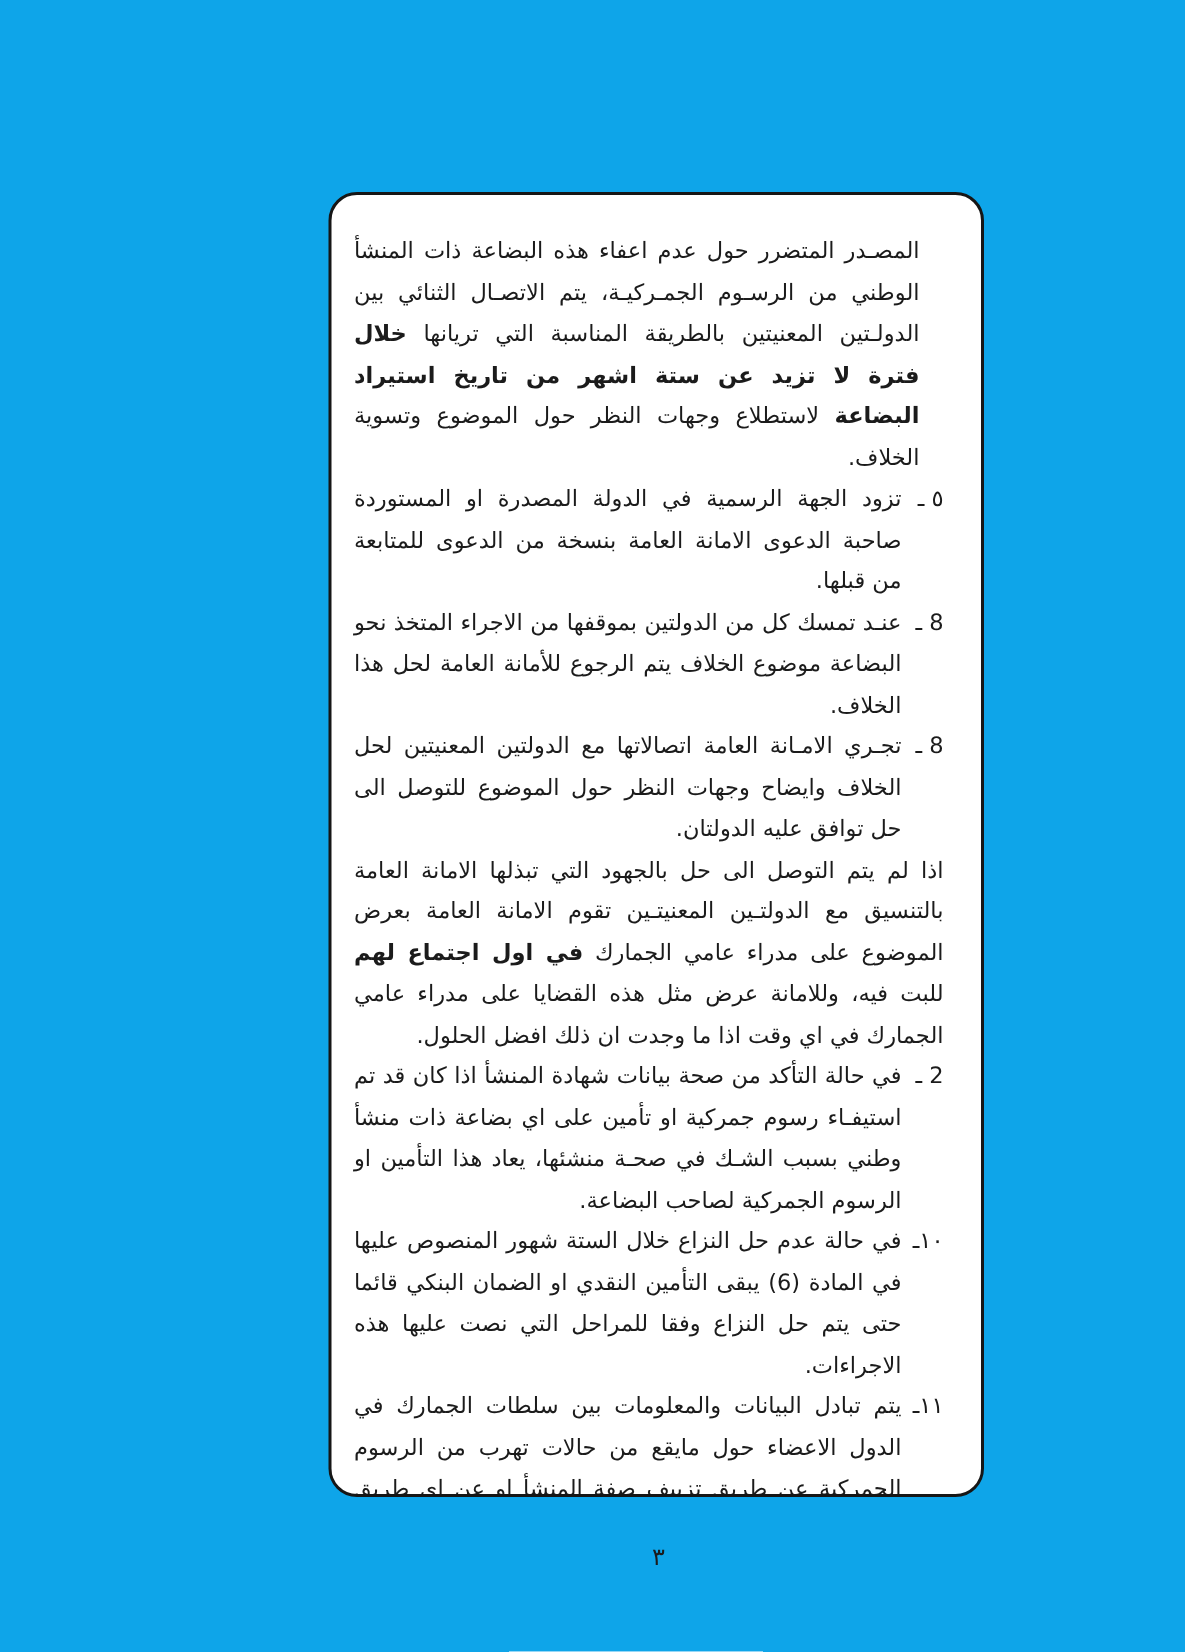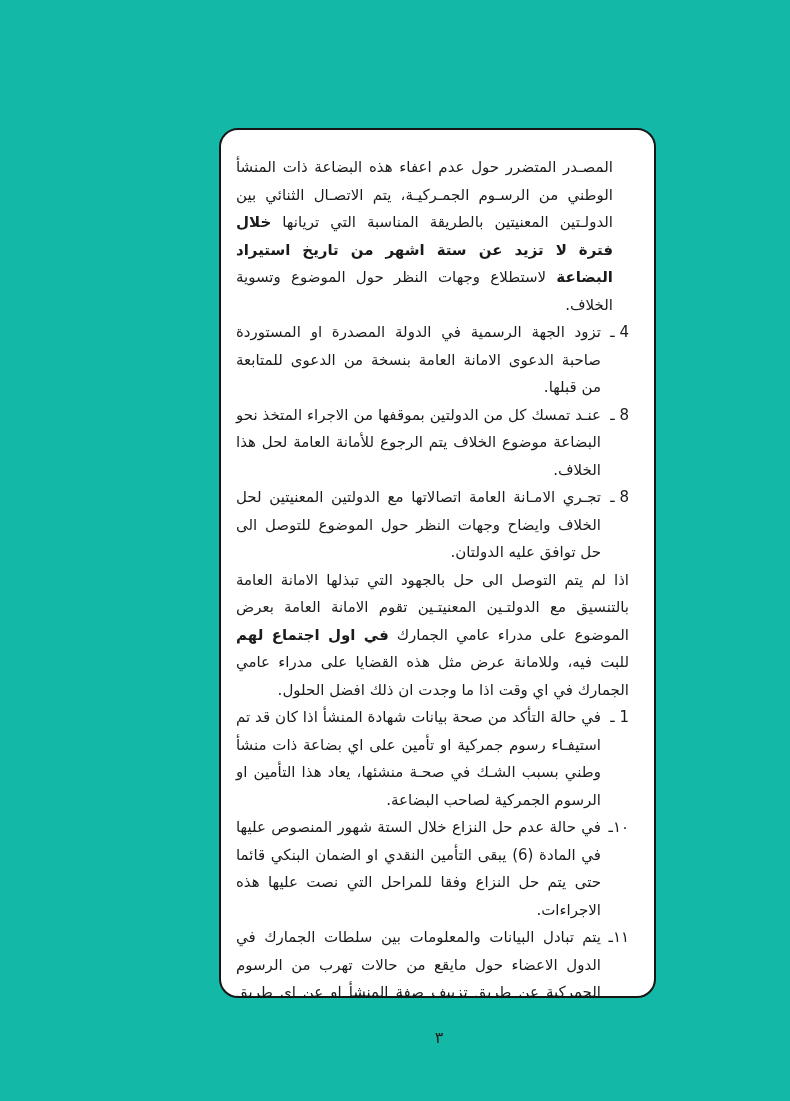--- a/index.html
+++ b/index.html
@@ -4,21 +4,21 @@
 <style>
   html, body {
     margin: 0;
     padding: 0;
     background: #ffffff;
   }
   .page {
     position: relative;
     width: 790px;
     height: 1101px;
-    background: #14b8a6;
+    background: #0ea5e9;
     font-family: "DejaVu Sans", sans-serif;
     color: #1b1b1b;
     overflow: hidden;
   }
   .frame {
     position: absolute;
     left: 219px;
     top: 128px;
     width: 437px;
     height: 870px;
@@ -65,36 +65,36 @@
   }
 </style>
 </head>
 <body>
 
 <div class="page">
   <div class="frame">
     <div class="content" id="doc-content">
         <p class="para"><span>المصـدر المتضرر حول عدم اعفاء هذه البضاعة ذات المنشأ الوطني من الرسـوم الجمـركيـة، يتم الاتصـال الثنائي بين الدولـتين المعنيتين بالطريقة المناسبة التي تريانها </span><span class="b">خلال فترة لا تزيد عن ستة اشهر من تاريخ استيراد البضاعة</span><span> لاستطلاع وجهات النظر حول الموضوع وتسوية الخلاف.</span></p>
         <div class="item">
-          <span class="num">4 ـ</span>
+          <span class="num">٥ ـ</span>
           <div class="body"><span>تزود الجهة الرسمية في الدولة المصدرة او المستوردة صاحبة الدعوى الامانة العامة بنسخة من الدعوى للمتابعة من قبلها.</span></div>
         </div>
         <div class="item">
           <span class="num">8 ـ</span>
           <div class="body"><span>عنـد تمسك كل من الدولتين بموقفها من الاجراء المتخذ نحو البضاعة موضوع الخلاف يتم الرجوع للأمانة العامة لحل هذا الخلاف.</span></div>
         </div>
         <div class="item">
           <span class="num">8 ـ</span>
           <div class="body"><span>تجـري الامـانة العامة اتصالاتها مع الدولتين المعنيتين لحل الخلاف وايضاح وجهات النظر حول الموضوع للتوصل الى حل توافق عليه الدولتان.</span></div>
         </div>
         <div class="item">
           <div class="body"><span>اذا لم يتم التوصل الى حل بالجهود التي تبذلها الامانة العامة بالتنسيق مع الدولتـين المعنيتـين تقوم الامانة العامة بعرض الموضوع على مدراء عامي الجمارك </span><span class="b">في اول اجتماع لهم</span><span> للبت فيه، وللامانة عرض مثل هذه القضايا على مدراء عامي الجمارك في اي وقت اذا ما وجدت ان ذلك افضل الحلول.</span></div>
         </div>
         <div class="item">
-          <span class="num">1 ـ</span>
+          <span class="num">2 ـ</span>
           <div class="body"><span>في حالة التأكد من صحة بيانات شهادة المنشأ اذا كان قد تم استيفـاء رسوم جمركية او تأمين على اي بضاعة ذات منشأ وطني بسبب الشـك في صحـة منشئها، يعاد هذا التأمين او الرسوم الجمركية لصاحب البضاعة.</span></div>
         </div>
         <div class="item">
           <span class="num">١٠ـ</span>
           <div class="body"><span>في حالة عدم حل النزاع خلال الستة شهور المنصوص عليها في المادة (6) يبقى التأمين النقدي او الضمان البنكي قائما حتى يتم حل النزاع وفقا للمراحل التي نصت عليها هذه الاجراءات.</span></div>
         </div>
         <div class="item">
           <span class="num">١١ـ</span>
           <div class="body"><span>يتم تبادل البيانات والمعلومات بين سلطات الجمارك في الدول الاعضاء حول مايقع من حالات تهرب من الرسوم الجمركية عن طريق تزييف صفة المنشأ او عن اي طريق آخر بهدف فرض عقـوبـة اخـرى من جانب سلطات الدولة المصدرة للبضاعة</span></div>
         </div>

